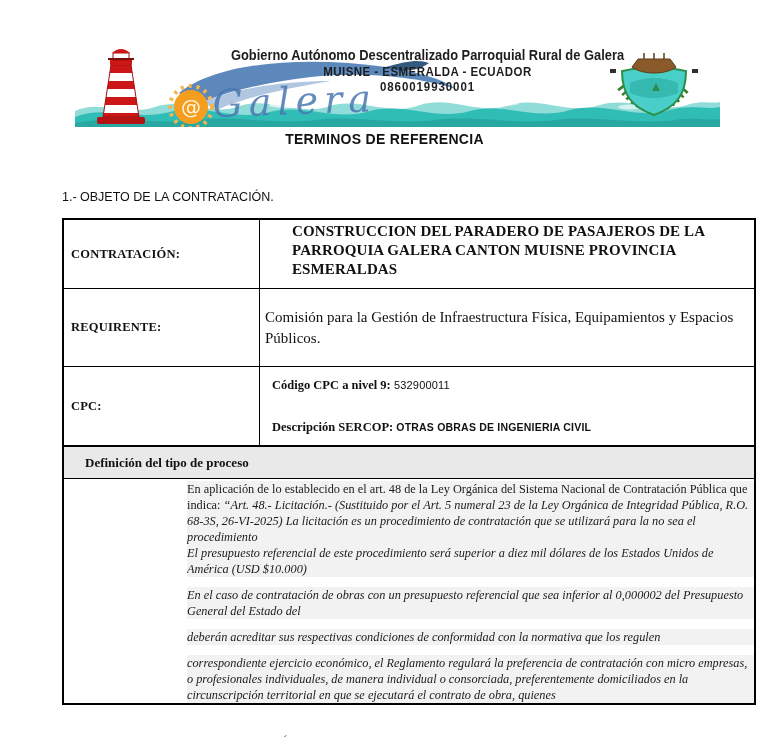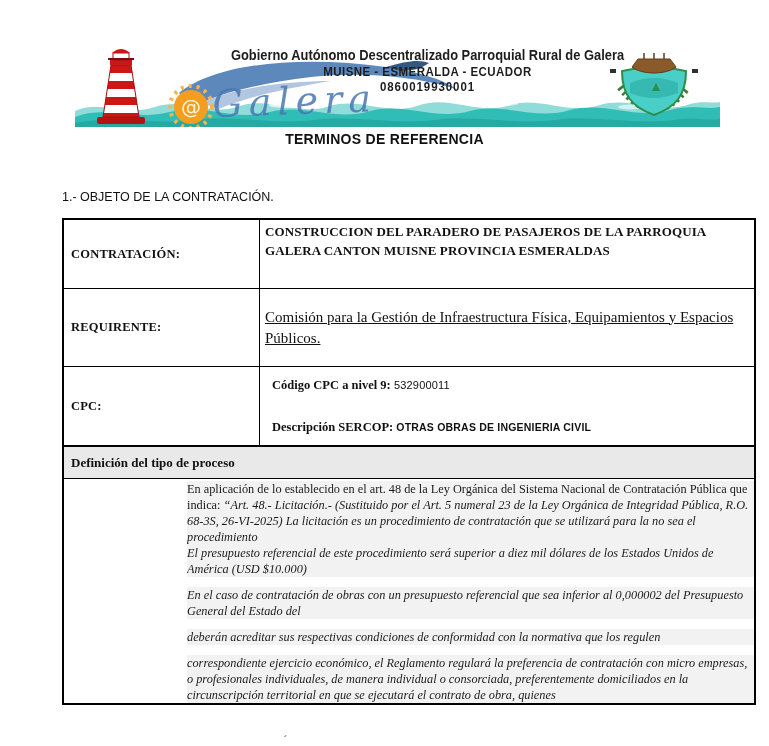--- a/index.html
+++ b/index.html
@@ -33,31 +33,31 @@
   
   .tor-table { position:absolute; left:62px; top:218px; width:694px; height:487px;
     border:2px solid #000; font-family:"Liberation Serif", serif; }
   .trow { display:flex; width:100%; }
   .trow.bline { border-bottom:1px solid #000; }
   .tlabel { width:196px; flex:0 0 196px; border-right:1.5px solid #000;
     display:flex; align-items:center; padding:4px 6px 4px 7px;
     font-weight:bold; font-size:12.5px; letter-spacing:.2px; }
   .tvalue { flex:1; padding:2px 2px 2px 5px; overflow:hidden; }
   .row-contratacion { height:69px; }
-  .row-contratacion .tvalue { font-weight:bold; font-size:13px; line-height:19px; letter-spacing:.1px; }
+  .row-contratacion .tvalue { font-weight:bold; font-size:15px; line-height:19px; letter-spacing:.1px;margin-left:27px; }
   .row-requirente { height:78px; }
-  .row-requirente .tvalue { font-size:15px; line-height:21px; display:flex; flex-direction:column; justify-content:center;text-decoration:underline; }
+  .row-requirente .tvalue { font-size:15px; line-height:21px; display:flex; flex-direction:column; justify-content:center; }
   .row-cpc { height:78px; }
   .row-cpc .tvalue { padding-left:12px; display:flex; flex-direction:column; justify-content:center; gap:27px; }
   .cpc-line { font-size:12.5px; font-weight:bold; }
   .cpc-code-value { font-family:"Liberation Sans", sans-serif; font-weight:normal; font-size:11px; letter-spacing:.2px; }
   .sercop-value { font-family:"Liberation Sans", sans-serif; font-weight:bold; font-size:10.5px; letter-spacing:.2px; }
   .row-process-header { height:34px; border-top:2px solid #000;
     background:#e9e9e9; align-items:center; display:flex;
-    padding-left:7px; font-weight:bold; font-size:13px; }
+    padding-left:21px; font-weight:bold; font-size:13px; }
   .row-process-body { height:226px; padding:2px 0 0 123px; display:block; }
   .paras { width:100%; height:100%; overflow:hidden; }
   .para { background:#f2f2f2; font-size:12.3px; line-height:16px;
     font-style:italic; color:#1a1a1a; padding-right:2px; }
   .para + .para { margin-top:10px; }
   .para:nth-child(2) { margin-top:0; }
   .para .roman { font-style:normal; }
 
   .page-artifact { position:absolute; left:283px; top:733px; font-size:11px;
     color:#333; transform:rotate(8deg); font-family:"Liberation Serif", serif; }

